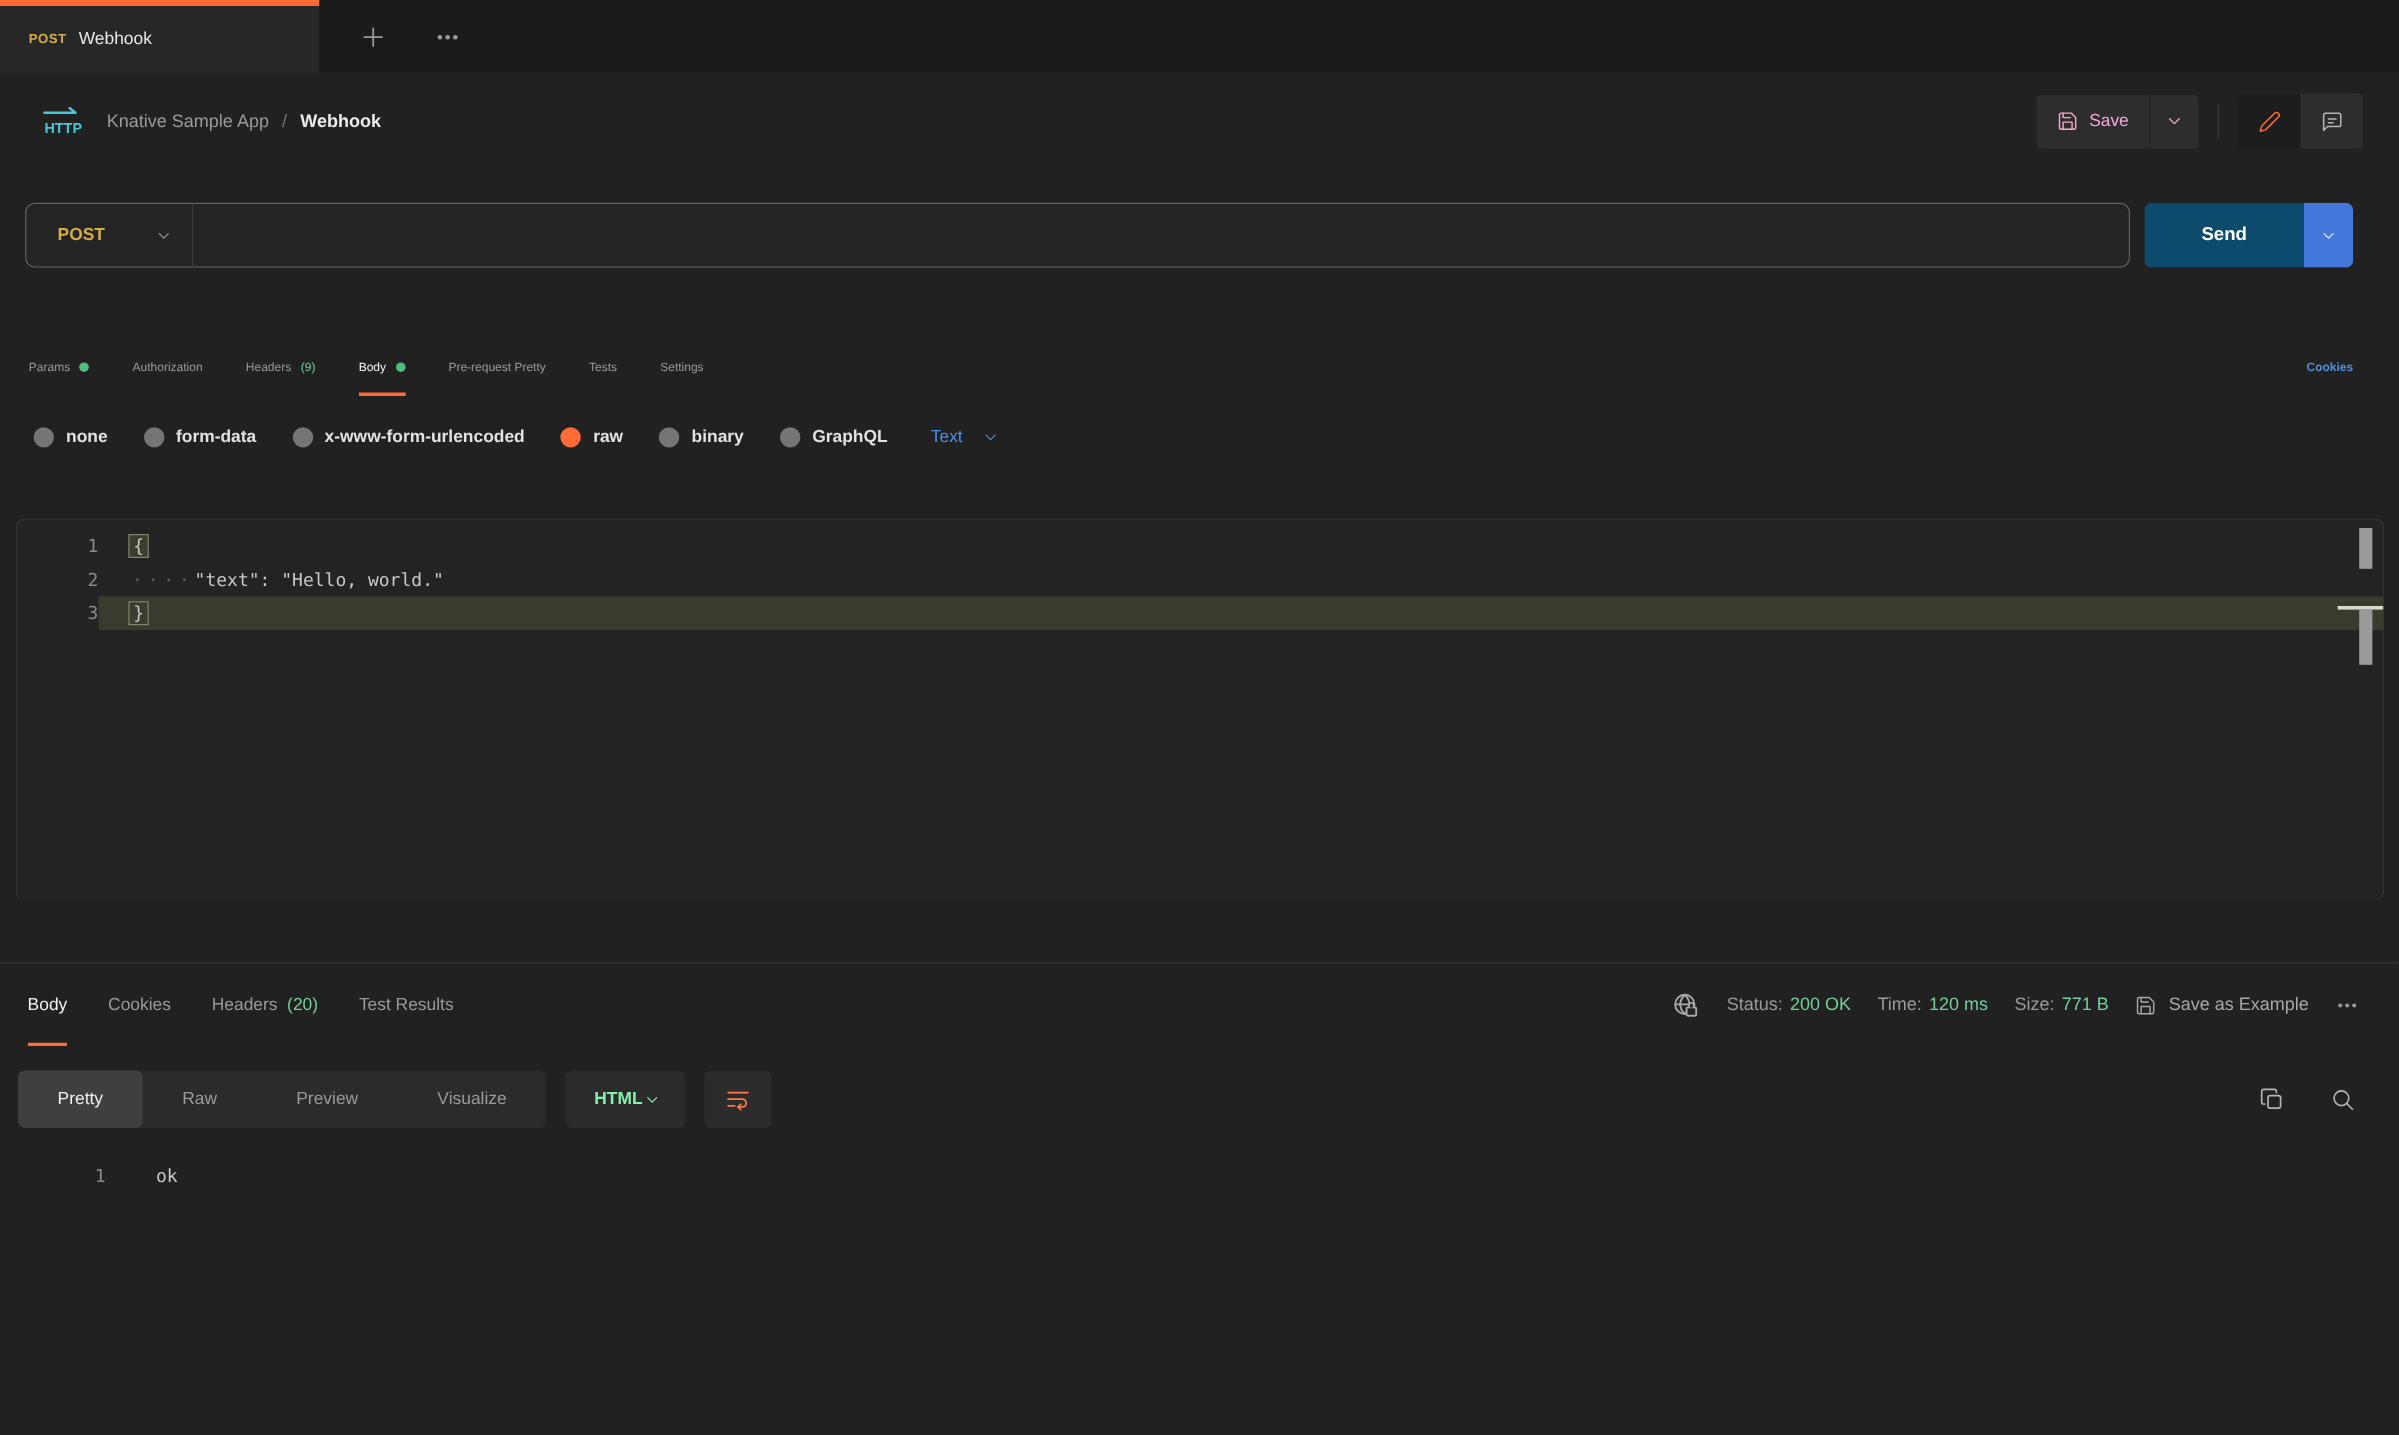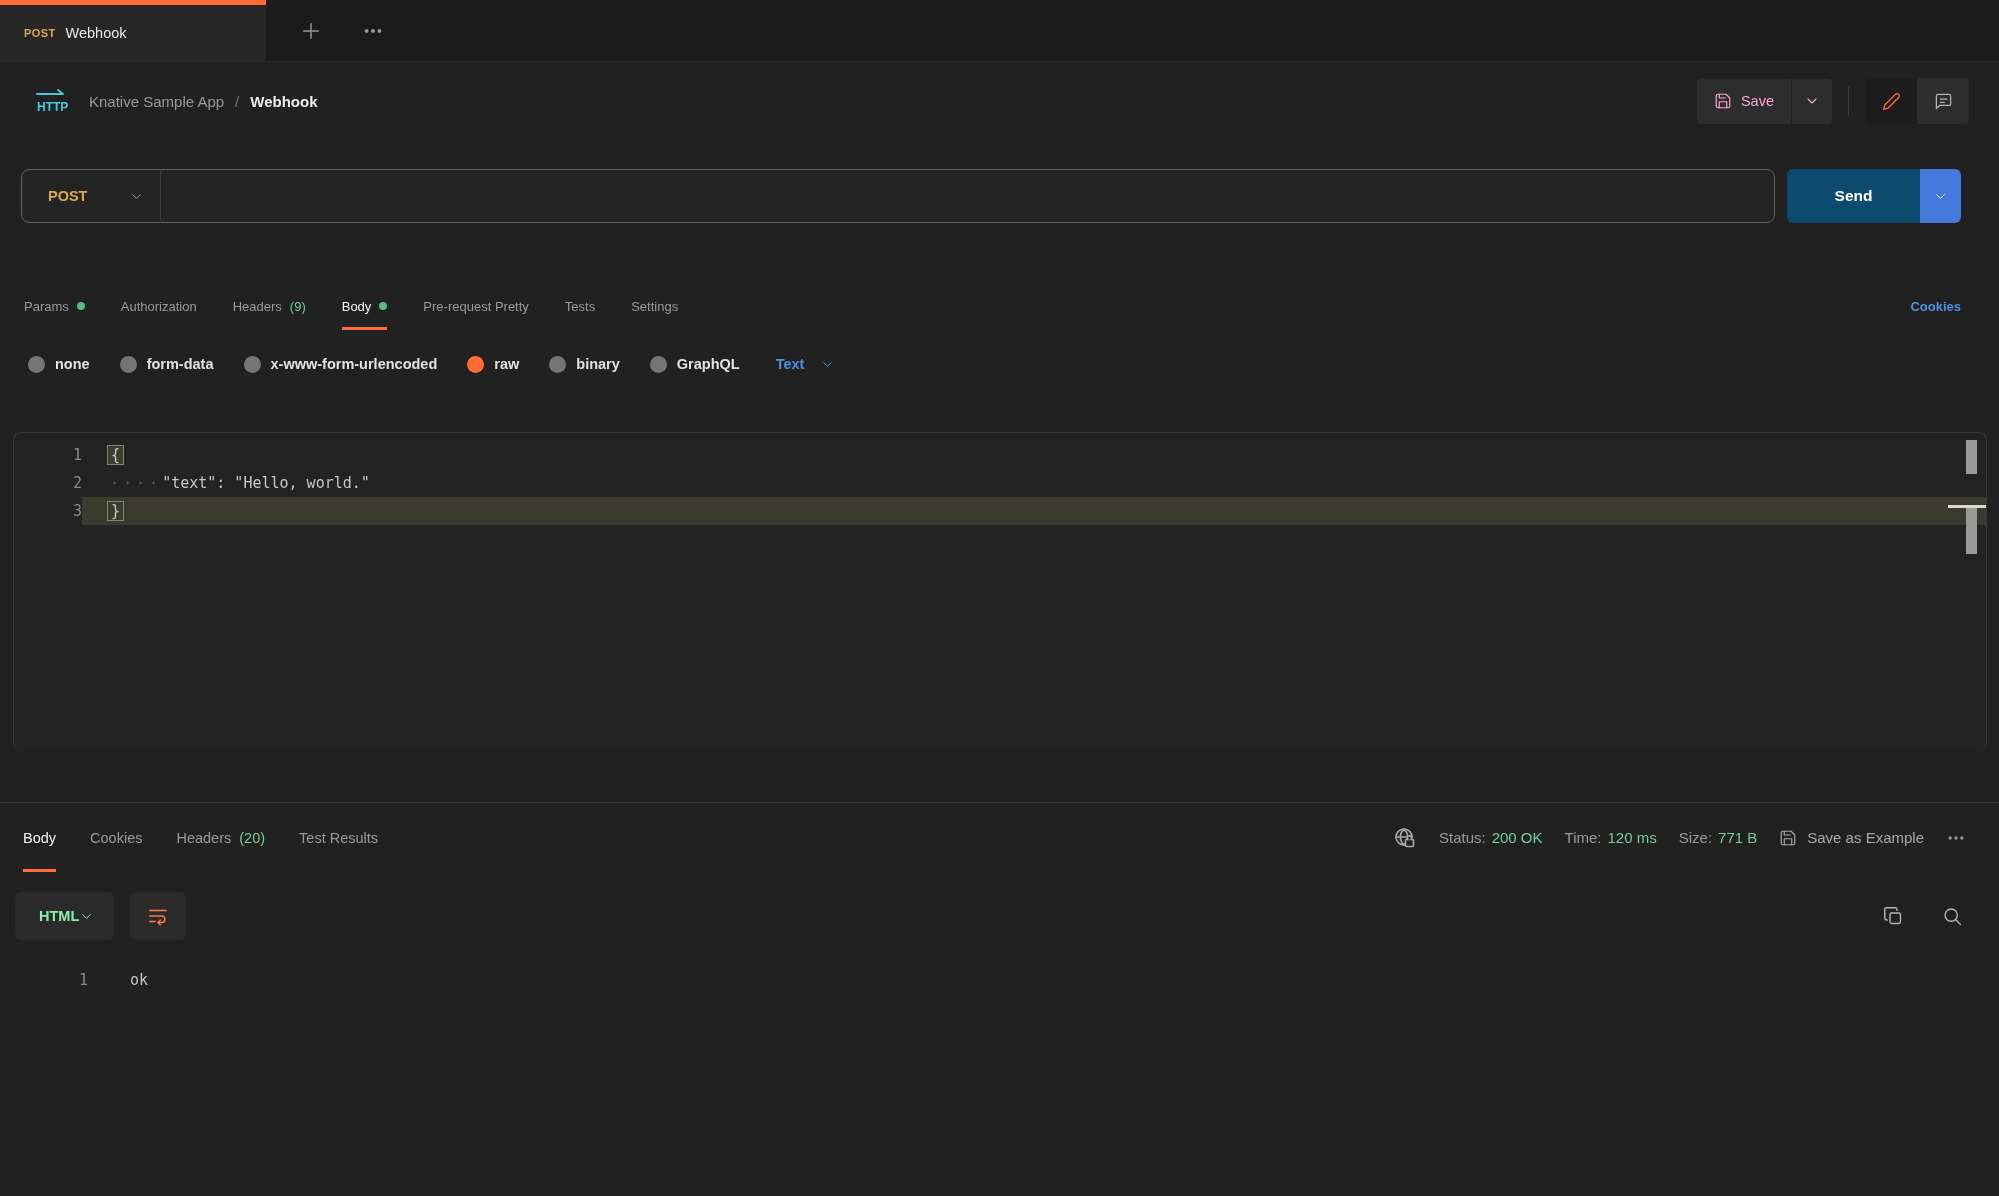--- a/index.html
+++ b/index.html
@@ -34,33 +34,33 @@
   .url-bar { flex:1; height:54px; border:1px solid #626262; border-radius:8px; background:#242424; display:flex; align-items:center; }
   .method-select { display:flex; align-items:center; padding:0 0 0 26px; width:138px; color:#d8ab4a; font-weight:700; font-size:14.5px; justify-content:space-between; cursor:pointer; }
   .method-select .chev { color:#9a9a9a; padding-right:16px; }
   .url-sep { width:1px; height:53px; background:#3a3a3a; }
   .url-input { flex:1; background:transparent; border:none; outline:none; color:#e6e6e6; font-size:15px; padding-left:17px; font-family:"Liberation Sans", sans-serif; }
   .send-split { display:flex; height:54px; border-radius:6px; overflow:hidden; }
   .send-main { width:133px; background:#0c4a6e; color:#fff; font-size:15.5px; font-weight:600; display:flex; align-items:center; justify-content:center; cursor:pointer; }
   .send-caret { width:41px; background:#4478da; color:#e9f0ff; display:flex; align-items:center; justify-content:center; cursor:pointer; }
 
   
-  .req-tabs { display:flex; align-items:stretch; height:48px; margin-top:58px; padding:0 38px 0 24px; font-size:13px; color:#9a9a9a; gap:36px; }
+  .req-tabs { display:flex; align-items:stretch; height:48px; margin-top:58px; padding:0 38px 0 24px; font-size:10px; color:#9a9a9a; gap:36px; }
   .rtab { display:flex; align-items:center; gap:8px; cursor:pointer; position:relative; }
   .rtab.active { color:#f2f2f2; box-shadow: inset 0 -3px 0 #ff6c37; }
   .dot { width:8px; height:8px; border-radius:50%; background:#52bd7f; }
   .count { color:#74cf99; }
   .cookies-link { margin-left:auto; color:#4e8fe0; font-weight:600; cursor:pointer; display:flex; align-items:center; }
 
   
   .radio-row { display:flex; align-items:center; margin-top:14px; padding-left:28px; height:40px; gap:30px; font-size:14.5px; color:#e2e2e2; }
   .radio-item { display:flex; align-items:center; gap:10px; cursor:pointer;font-weight:bold; }
   .radio { width:17px; height:17px; border-radius:50%; background:#757575; }
   .radio.checked { background:#ff6c37; }
-  .lang-select { display:flex; align-items:center; gap:16px; color:#4e8fe0; font-weight:700; cursor:pointer; margin-left:6px; }
+  .lang-select { display:flex; align-items:center; gap:16px; color:#4e8fe0; font-weight:400; cursor:pointer; margin-left:6px; }
 
   
   .editor { margin:48px 12px 0 13px; height:318px; background:#232323; border:1px solid #393939; border-bottom:none; border-radius:8px; position:relative; padding-top:8px; }
   .code-line { display:flex; height:28px; align-items:stretch; font-family:"DejaVu Sans Mono", monospace; font-size:15px; color:#c8c8c8; }
   .line-no { width:68px; text-align:right; color:#8a8a8a; flex-shrink:0; display:flex; align-items:center; justify-content:flex-end; }
   .line-content { flex:1; display:flex; align-items:center; padding-left:28px; white-space:pre; }
   .code-line.current .line-content { background:#3a3a2f; }
   .bracket { border:1px solid #80866c; background:#3a3e2f; padding:0 3px; margin-left:-3px; }
   .ws { color:#5f5f5f; letter-spacing:4px; }
   .scrollbar { position:absolute; top:0; right:8px; width:12px; height:100%; }
@@ -319,20 +319,26 @@
             <circle cx="5" cy="12" r="2"></circle>
             <circle cx="12" cy="12" r="2"></circle>
             <circle cx="19" cy="12" r="2"></circle>
           </g>
         </svg>
     </span>
   </div>
 </div>
 
 <div class="view-row">
+  <div class="segmented">
+    <span class="seg-item active">Pretty</span>
+    <span class="seg-item">Raw</span>
+    <span class="seg-item">Preview</span>
+    <span class="seg-item">Visualize</span>
+  </div>
   <span class="fmt-select">
     <span>HTML</span>
     <svg class="ico" width="15" height="15" viewBox="0 0 24 24">
         <polyline points="6 9 12 15 18 9"></polyline>
       </svg>
   </span>
   <span class="wrap-btn">
     <svg class="ico" width="22" height="22" viewBox="0 0 24 24" stroke-width="2">
         <path d="M3 6h18"></path>
         <path d="M3 12h13a3.5 3.5 0 0 1 0 7h-4"></path>

